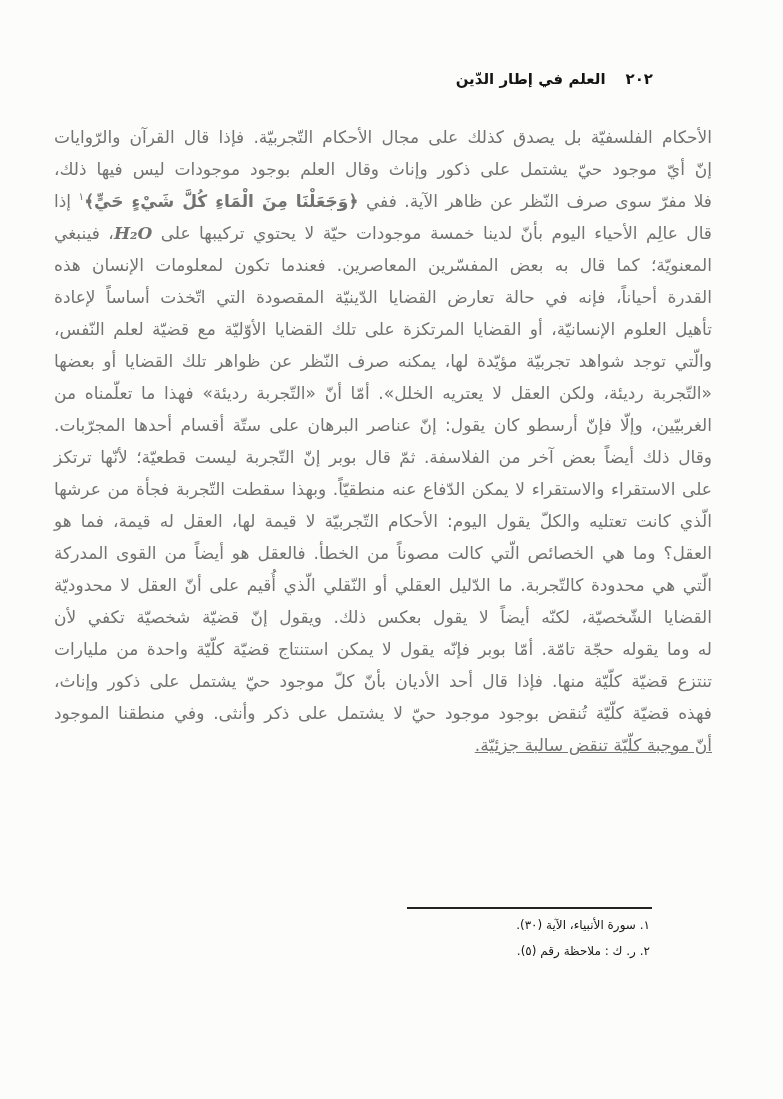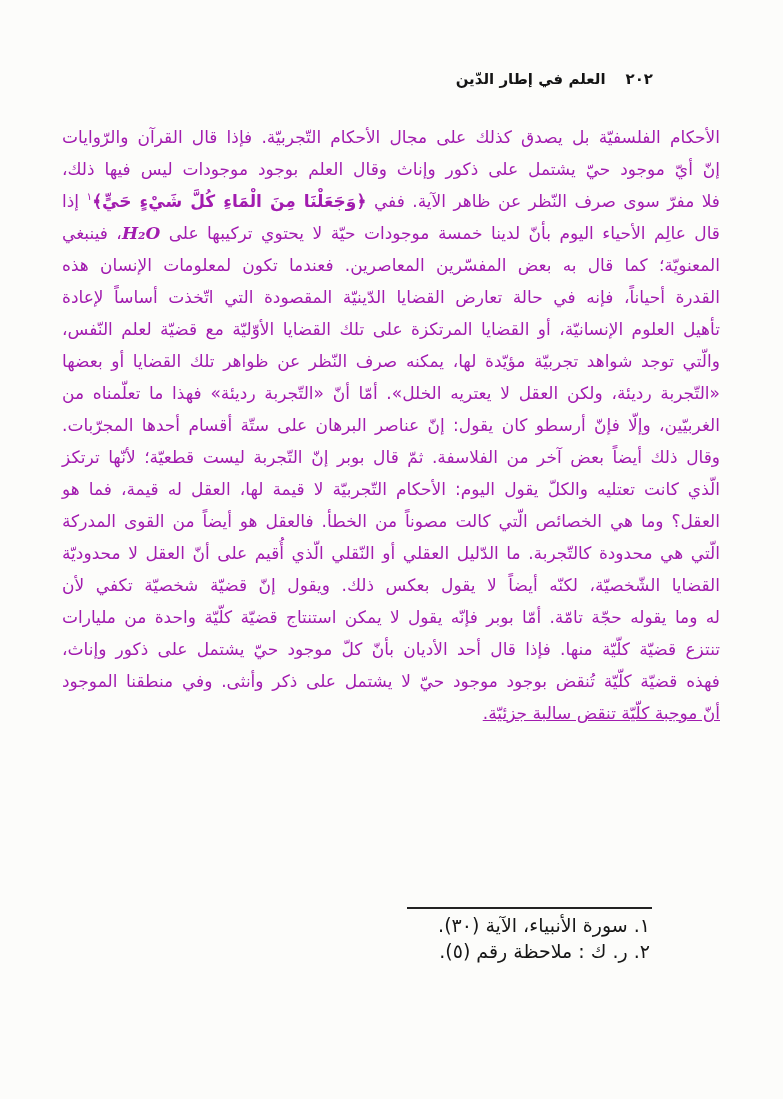--- a/index.html
+++ b/index.html
@@ -24,26 +24,26 @@
     align-items: baseline;
     gap: 20px;
     font-size: 15px;
     font-weight: bold;
     color: #141414;
     white-space: nowrap;
   }
   
   .body {
     position: absolute;
-    top: 121px; right: 63px;
+    top: 121px; right: 71px;
     width: 658px;
     direction: rtl;
     font-size: 17px;
     line-height: 32px;
-    color: #a21caf;
+    color: #737373;
     margin-left: 21px;
   }
   .line {
     text-align: justify;
     text-align-last: justify;
     height: 32px;
     white-space: normal;
   }
   .line.last {
     text-align-last: right;
@@ -69,21 +69,21 @@
     position: absolute;
     top: 907px; right: 131px;
     width: 245px; height: 0;
     border-top: 2px solid #222222;
   }
   .footnotes {
     position: absolute;
     top: 912px; right: 133px;
     direction: rtl;
     text-align: right;
-    font-size: 19px;
+    font-size: 12px;
     line-height: 26px;
     color: #161616;
   }
   .footnote { white-space: nowrap; }
 </style>
 </head>
 <body>
 
 <div class="page">
 
@@ -97,20 +97,21 @@
       <div class="line"><span>إنّ أيّ موجود حيّ يشتمل على ذكور وإناث وقال العلم بوجود موجودات ليس فيها ذلك،</span></div>
       <div class="line"><span>فلا مفرّ سوى صرف النّظر عن ظاهر الآية. ففي </span><span class="quran">﴿وَجَعَلْنَا مِنَ الْمَاءِ كُلَّ شَيْءٍ حَيٍّ﴾</span><span class="sup">١</span><span> إذا</span></div>
       <div class="line"><span>قال عالِم الأحياء اليوم بأنّ لدينا خمسة موجودات حيّة لا يحتوي تركيبها على </span><span class="formula">H₂O</span><span>، فينبغي</span></div>
       <div class="line"><span>المعنويّة؛ كما قال به بعض المفسّرين المعاصرين. فعندما تكون لمعلومات الإنسان هذه</span></div>
       <div class="line"><span>القدرة أحياناً، فإنه في حالة تعارض القضايا الدّينيّة المقصودة التي اتّخذت أساساً لإعادة</span></div>
       <div class="line"><span>تأهيل العلوم الإنسانيّة، أو القضايا المرتكزة على تلك القضايا الأوّليّة مع قضيّة لعلم النّفس،</span></div>
       <div class="line"><span>والّتي توجد شواهد تجربيّة مؤيّدة لها، يمكنه صرف النّظر عن ظواهر تلك القضايا أو بعضها</span></div>
       <div class="line"><span>«التّجربة رديئة، ولكن العقل لا يعتريه الخلل». أمّا أنّ «التّجربة رديئة» فهذا ما تعلّمناه من</span></div>
       <div class="line"><span>الغربيّين، وإلّا فإنّ أرسطو كان يقول: إنّ عناصر البرهان على ستّة أقسام أحدها المجرّبات.</span></div>
       <div class="line"><span>وقال ذلك أيضاً بعض آخر من الفلاسفة. ثمّ قال بوبر إنّ التّجربة ليست قطعيّة؛ لأنّها ترتكز</span></div>
+      <div class="line"><span>على الاستقراء والاستقراء لا يمكن الدّفاع عنه منطقيّاً. وبهذا سقطت التّجربة فجأة من عرشها</span></div>
       <div class="line"><span>الّذي كانت تعتليه والكلّ يقول اليوم: الأحكام التّجربيّة لا قيمة لها، العقل له قيمة، فما هو</span></div>
       <div class="line"><span>العقل؟ وما هي الخصائص الّتي كالت مصوناً من الخطأ. فالعقل هو أيضاً من القوى المدركة</span></div>
       <div class="line"><span>الّتي هي محدودة كالتّجربة. ما الدّليل العقلي أو النّقلي الّذي أُقيم على أنّ العقل لا محدوديّة</span></div>
       <div class="line"><span>القضايا الشّخصيّة، لكنّه أيضاً لا يقول بعكس ذلك. ويقول إنّ قضيّة شخصيّة تكفي لأن</span></div>
       <div class="line"><span>له وما يقوله حجّة تامّة. أمّا بوبر فإنّه يقول لا يمكن استنتاج قضيّة كلّيّة واحدة من مليارات</span></div>
       <div class="line"><span>تنتزع قضيّة كلّيّة منها. فإذا قال أحد الأديان بأنّ كلّ موجود حيّ يشتمل على ذكور وإناث،</span></div>
       <div class="line"><span>فهذه قضيّة كلّيّة تُنقض بوجود موجود حيّ لا يشتمل على ذكر وأنثى. وفي منطقنا الموجود</span></div>
       <div class="line last"><span>أنّ موجبة كلّيّة تنقض سالبة جزئيّة.</span></div>
     </div>
 

